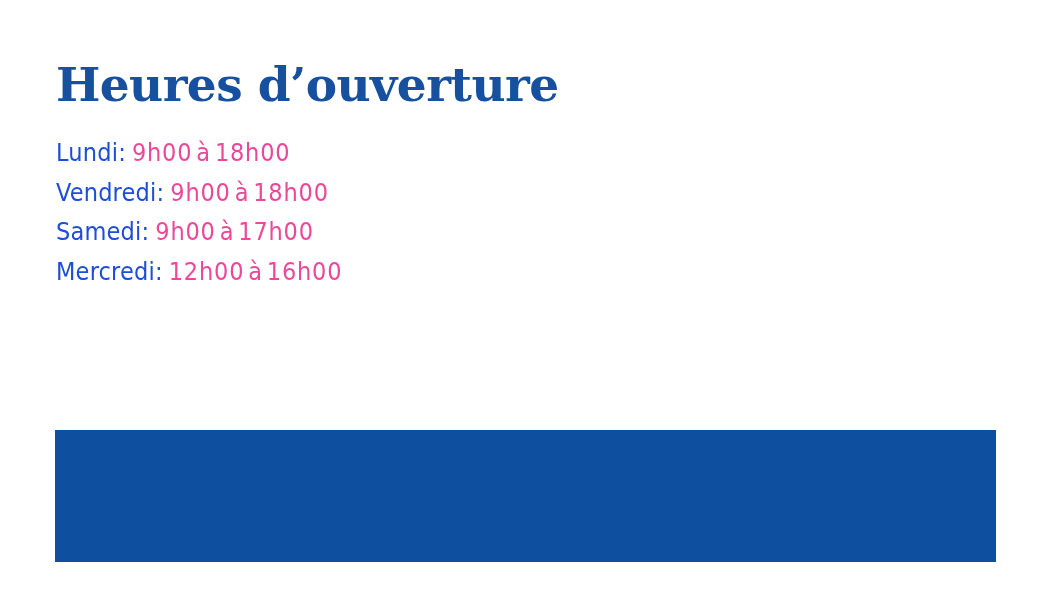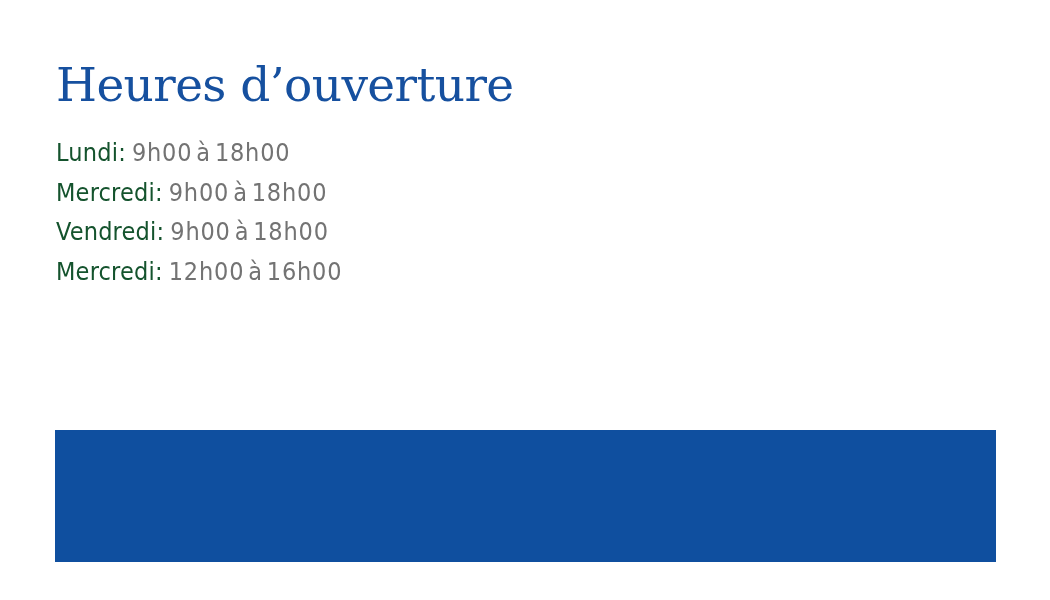--- a/index.html
+++ b/index.html
@@ -23,21 +23,21 @@
     box-sizing: border-box;
   }
 
   
   .page-title {
     position: absolute;
     left: 56px;
     top: 59px;
     margin: 0;
     font-family: "DejaVu Serif", "Liberation Serif", serif;
-    font-weight: 400;
+    font-weight: 700;
     font-size: 47px;
     line-height: 52px;
     letter-spacing: -0.6px;
     color: #16509f;
     white-space: nowrap;
     text-align: center;
   }
 
   
   .hours-list {
@@ -52,26 +52,26 @@
 
   .hours-row {
     font-family: "DejaVu Sans Condensed", "Liberation Sans Narrow", "Liberation Sans", sans-serif;
     font-size: 25px;
     line-height: 39.5px;
     white-space: nowrap;
     letter-spacing: 0.2px;
   }
 
   .day-label {
-    color: #14532d;
+    color: #1d4ed8;
     font-weight: 400;
   }
 
   .time-value {
-    color: #737373;
+    color: #ec4899;
     font-weight: 400;
     margin-left: 6px;
     letter-spacing: 0.8px;
   }
 
   .time-value .sep {
     padding: 0 4px;
   }
 
   
@@ -91,29 +91,29 @@
 
   <h1 class="page-title">Heures d’ouverture</h1>
 
   <ul class="hours-list">
 
     <li class="hours-row">
       <span class="day-label">Lundi:</span><span class="time-value"><span>9h00</span><span class="sep">à</span><span>18h00</span></span>
     </li>
 
 
-    <li class="hours-row">
-      <span class="day-label">Mercredi:</span><span class="time-value"><span>9h00</span><span class="sep">à</span><span>18h00</span></span>
-    </li>
 
 
     <li class="hours-row">
       <span class="day-label">Vendredi:</span><span class="time-value"><span>9h00</span><span class="sep">à</span><span>18h00</span></span>
     </li>
 
+    <li class="hours-row">
+      <span class="day-label">Samedi:</span><span class="time-value"><span>9h00</span><span class="sep">à</span><span>17h00</span></span>
+    </li>
 
     <li class="hours-row">
       <span class="day-label">Mercredi:</span><span class="time-value"><span>12h00</span><span class="sep">à</span><span>16h00</span></span>
     </li>
 
   </ul>
 
   <div class="blue-band"></div>
 
 </div>

